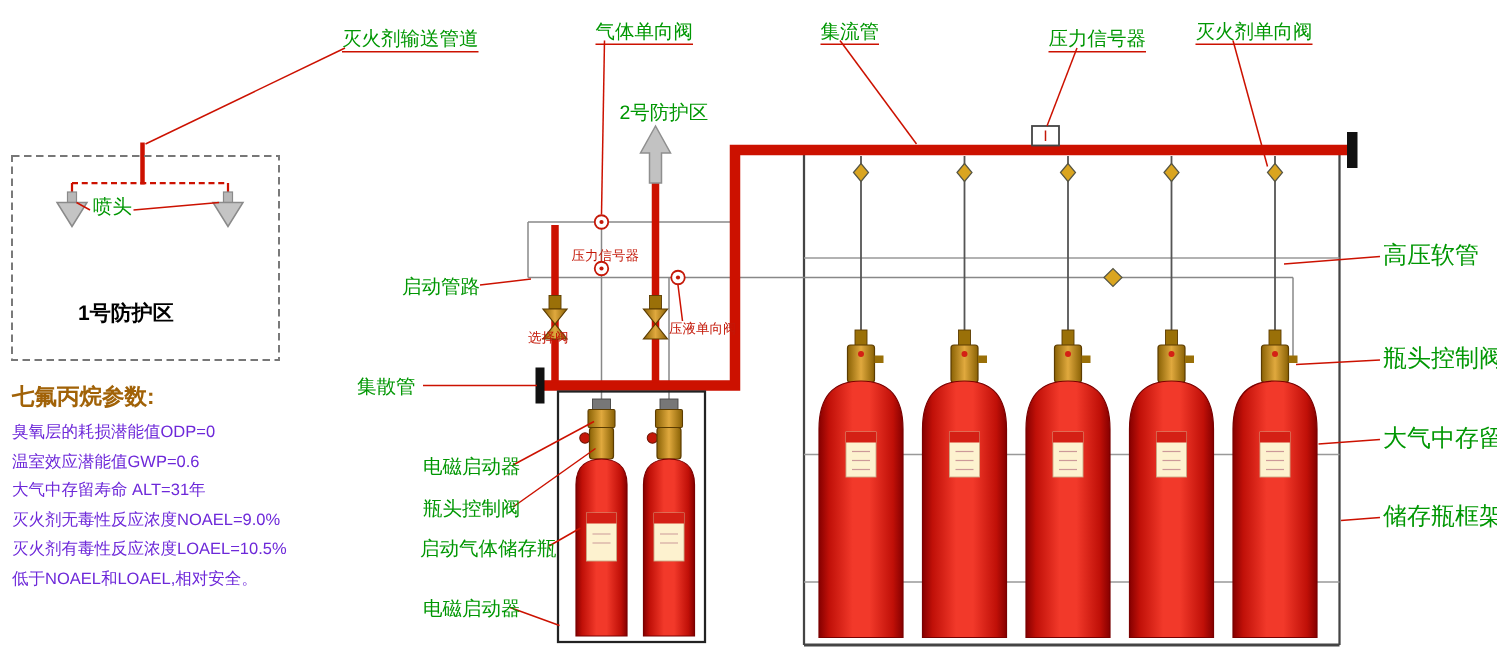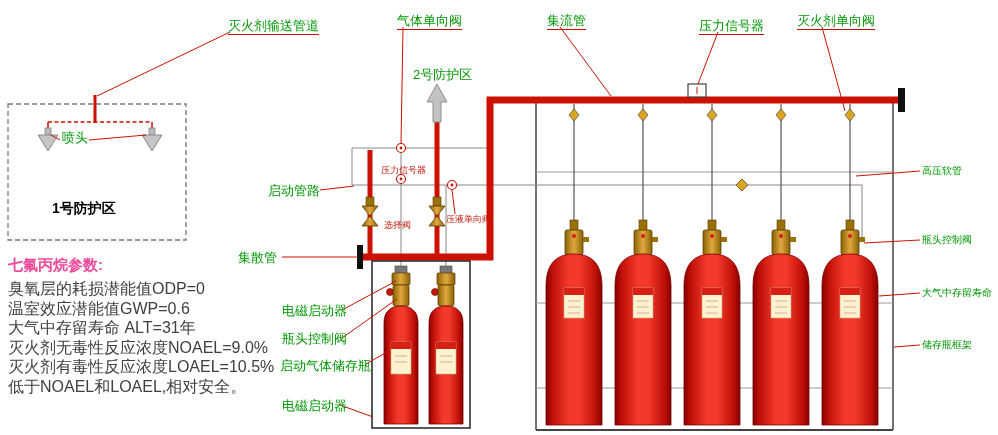--- a/index.html
+++ b/index.html
@@ -1,25 +1,25 @@
 <!DOCTYPE html>
 <html><head>
 <meta charset="utf-8">
 <style>
   html,body{margin:0;padding:0;background:#fff;}
   .stage{position:relative;width:998px;height:435px;background:#ffffff;
          font-family:"Liberation Sans",sans-serif;overflow:hidden;}
   .stage svg{position:absolute;left:0;top:0;}
   .lbl{position:absolute;color:#009703;font-size:13px;line-height:13px;white-space:nowrap;}
   .lbl.u{border-bottom:1px solid #cc1100;padding-bottom:2px;}
-  .lbl.sm{font-size:10px;line-height:12px;}
+  .lbl.sm{font-size:16px;line-height:12px;}
   .rl{position:absolute;color:#c41808;font-size:9px;line-height:9px;white-space:nowrap;}
   .z1{position:absolute;color:#000;font-weight:bold;font-size:14px;line-height:14px;white-space:nowrap;margin-top:24px;}
-  .pt{position:absolute;color:#ec4899;font-weight:bold;font-size:15px;line-height:16px;white-space:nowrap;}
-  .plines{position:absolute;color:#404040;font-size:16px;line-height:19.5px;white-space:nowrap;}
+  .pt{position:absolute;color:#a16207;font-weight:bold;font-size:15px;line-height:16px;white-space:nowrap;}
+  .plines{position:absolute;color:#6d28d9;font-size:11px;line-height:19.5px;white-space:nowrap;}
 </style>
 </head>
 <body>
 
 <div class="stage">
 
 <svg width="998" height="435" viewBox="0 0 998 435">
   <defs>
     <linearGradient id="cylG" x1="0" y1="0" x2="1" y2="0">
       <stop offset="0%" stop-color="#860000"></stop>
@@ -178,21 +178,21 @@
 <div class="lbl sm" style="left:922px;top:339px">储存瓶框架</div>
 <div class="lbl" style="left:268px;top:184px">启动管路</div>
 <div class="lbl" style="left:238px;top:251px">集散管</div>
 <div class="lbl" style="left:282px;top:304px">电磁启动器</div>
 <div class="lbl" style="left:282px;top:332px">瓶头控制阀</div>
 <div class="lbl" style="left:280px;top:359px">启动气体储存瓶</div>
 <div class="lbl" style="left:282px;top:399px">电磁启动器</div>
 <div class="lbl" style="left:62px;top:131px">喷头</div>
 <div class="z1" style="left:52px;top:177px">1号防护区</div>
 <div class="rl" style="left:381px;top:166px">压力信号器</div>
-<div class="rl" style="left:384px;top:221px">选择阀</div>
+<div class="rl" style="left:352px;top:221px">选择阀</div>
 <div class="rl" style="left:446px;top:215px">压液单向阀</div>
 
 <div class="pt" style="left:8px;top:257px">七氟丙烷参数:</div>
 <div class="plines" style="left:8px;top:279px">
   <div>臭氧层的耗损潜能值ODP=0</div>
   <div>温室效应潜能值GWP=0.6</div>
   <div>大气中存留寿命 ALT=31年</div>
   <div>灭火剂无毒性反应浓度NOAEL=9.0%</div>
   <div>灭火剂有毒性反应浓度LOAEL=10.5%</div>
   <div>低于NOAEL和LOAEL,相对安全。</div>

